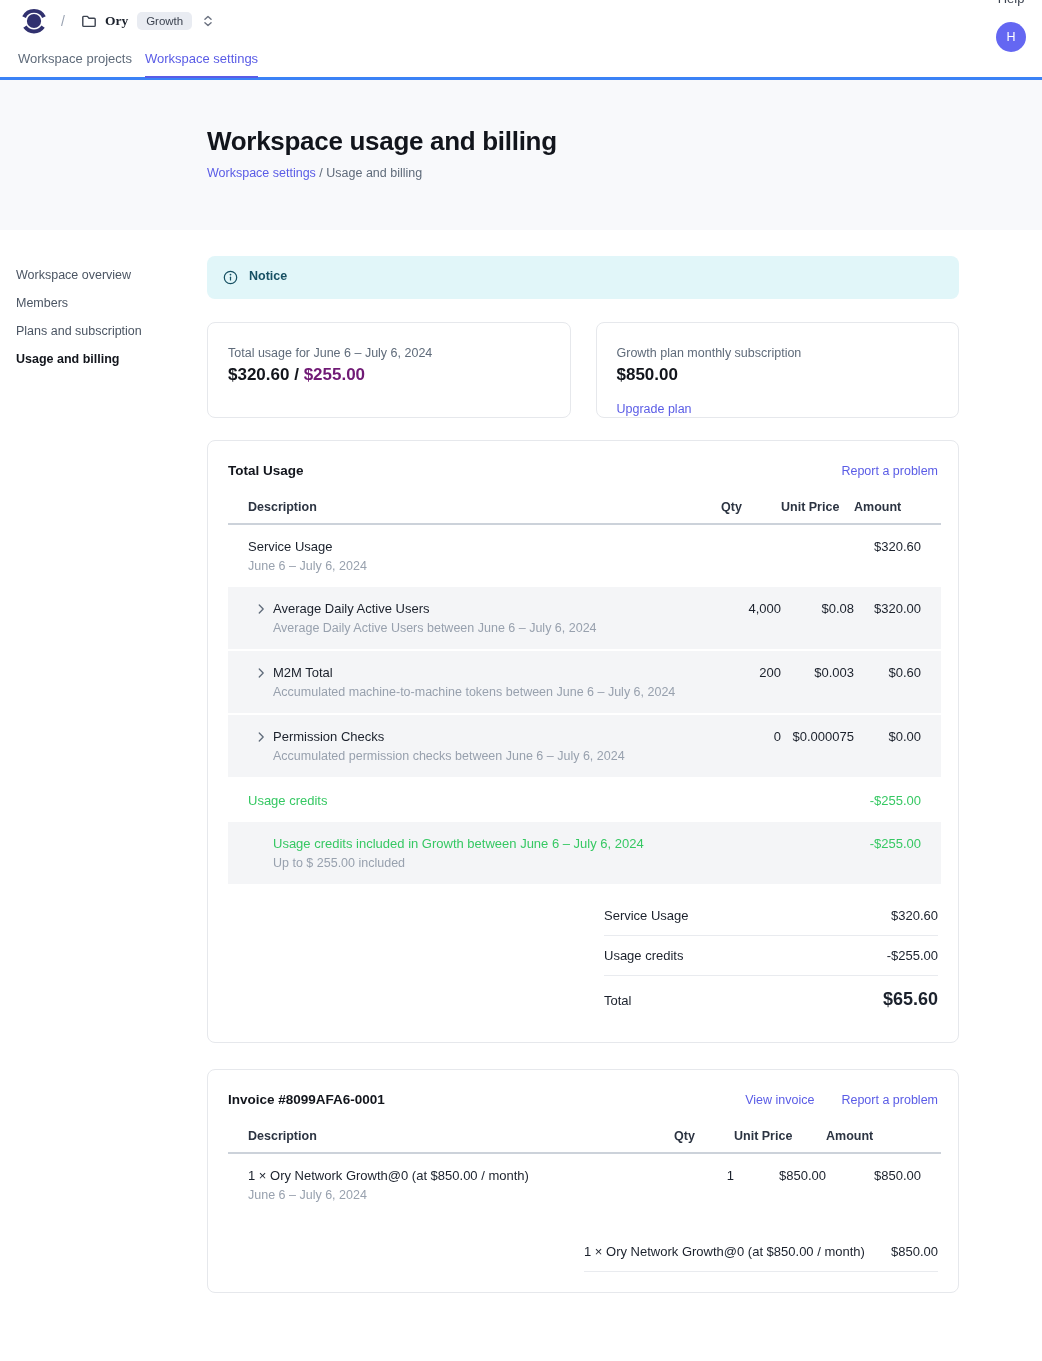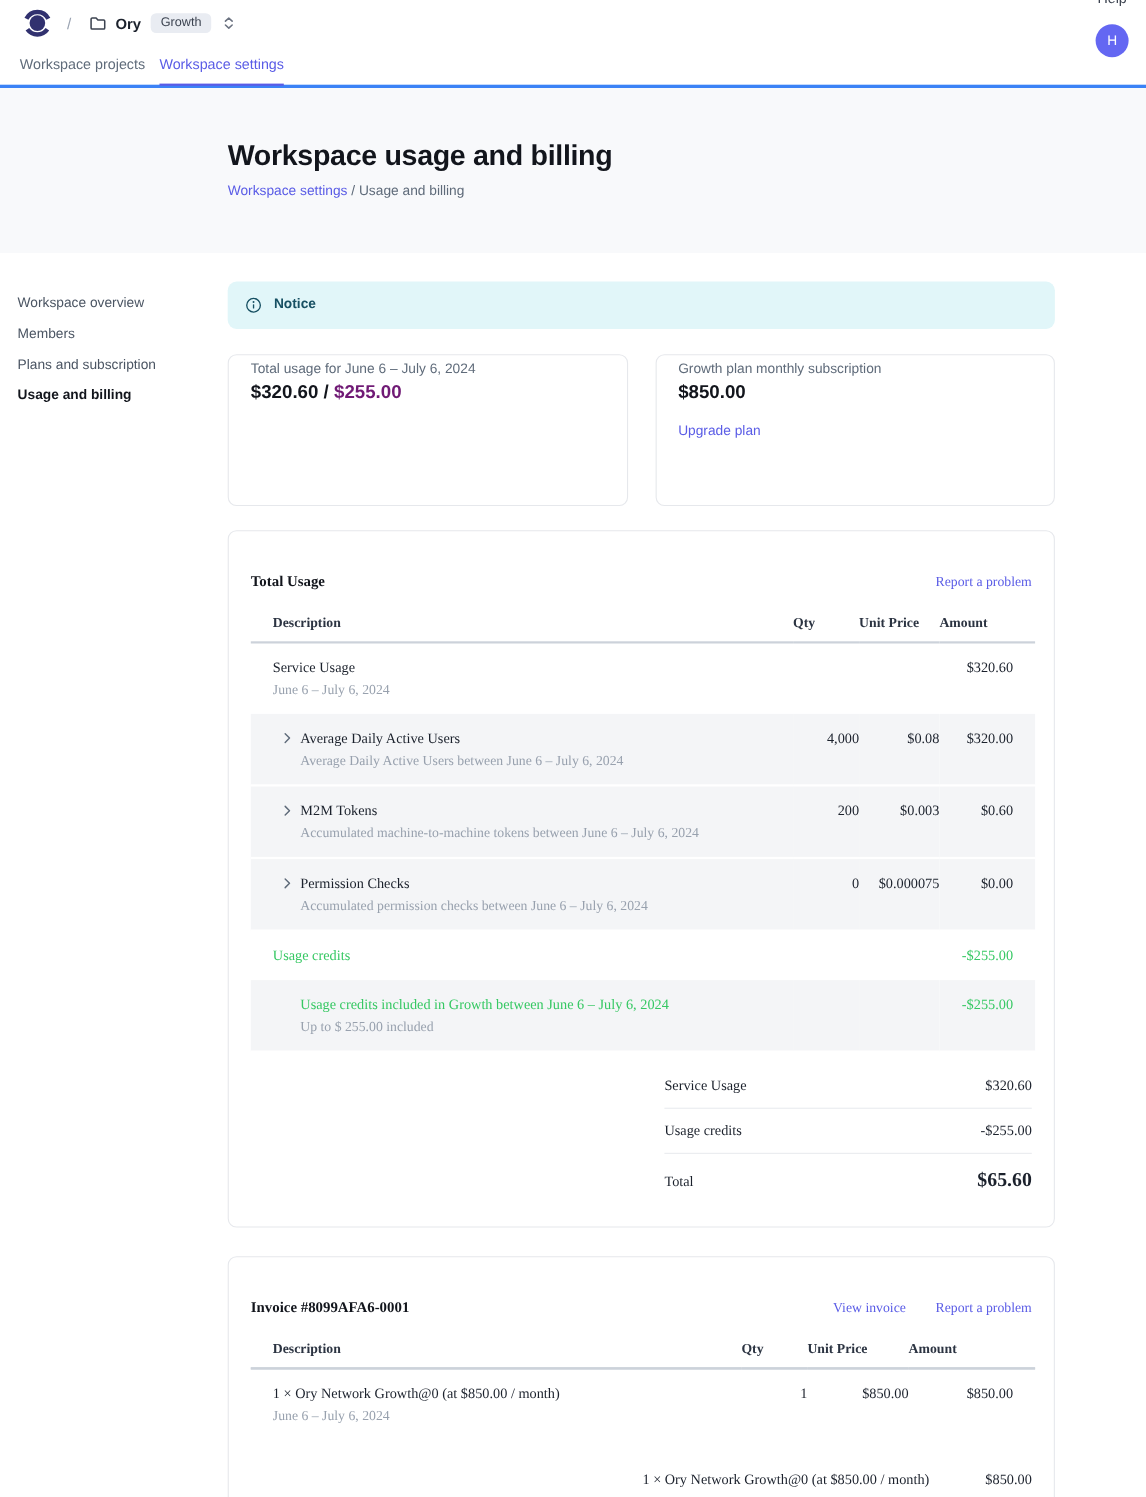--- a/index.html
+++ b/index.html
@@ -14,21 +14,21 @@
   .green  { color: #701a75; }
 
   
   .topbar {
     height: 42px; display: flex; align-items: center;
     padding: 0 16px; background: #fff;
   }
   .logo { width: 26px; height: 30px; display: inline-flex; margin-left: 5px; }
   .crumb-sep { color: #9aa3b2; font-size: 14px; margin: 0 16px 0 14px; }
   .folder-ic { display: inline-flex; color: #3c4350; margin-right: 8px; }
-  .ws-name { font-size: 13.5px; font-weight: 700; color: #1b212c; }
+  .ws-name { font-size: 13.5px; font-weight: 700; color: #1b212c; font-family: Liberation Serif, serif; }
   .badge {
     margin-left: 9px; background: #e9ecf2; color: #3c4350;
     font-size: 11.5px; font-weight: 500; padding: 3px 9px; border-radius: 5px;
   }
   .selector-ic { display: inline-flex; color: #6b7280; margin-left: 9px; cursor: pointer; }
   .topbar-right { margin-left: auto; display: flex; align-items: center; gap: 16px; flex-direction: column; }
   .help-link { font-size: 13px; color: #3c4350; }
   .avatar {
     width: 30px; height: 30px; border-radius: 50%; background: #6467f2;
     color: #fff; font-size: 12.5px; font-weight: 500;
@@ -62,30 +62,30 @@
     display: flex; gap: 11px; color: #175063;
   }
   .notice .ic { flex: 0 0 auto; margin-top: 1px; color: #175063; }
   .notice .title { font-size: 12.5px; font-weight: 700; }
   .notice .body { font-size: 12.5px; line-height: 1.6; margin-top: 4px; }
 
   
   .cards { display: flex; gap: 25px; margin-top: 23px; }
   .scard {
     flex: 1; border: 1px solid #e6e8ec; border-radius: 8px;
-    background: #fff; height: 138px; padding: 5px 20px;
+    background: #fff; height: 96px; padding: 23px 20px;
   }
   .scard .lbl { font-size: 12.5px; color: #5f6b7a; }
   .scard .val { font-size: 17px; font-weight: 700; margin-top: 5px; color: #12151c; }
   .scard .link { display: inline-block; font-size: 12.5px; margin-top: 17px; }
 
   
   .bigcard {
     border: 1px solid #e6e8ec; border-radius: 8px; background: #fff;
-    margin-top: 22px; padding: 36px 0 20px; font-family: Liberation Serif, serif;
+    margin-top: 22px; padding: 20px 0 20px;
   }
   .bigcard .head {
     display: flex; align-items: center; padding: 2px 20px 0; margin-bottom: 16px;
   }
   .bigcard .head .cardtitle { font-size: 13.5px; font-weight: 700; color: #12151c; }
   .bigcard .head .links { margin-left: auto; display: flex; gap: 27px; }
   .bigcard .head .links a { font-size: 12.5px; }
 
   table.usage { width: 713px; margin: 0 19px 0 20px; border-collapse: collapse; table-layout: fixed; }
   table.usage col.c-desc { width: auto; }
@@ -256,21 +256,21 @@
           </tr>
           <tr class="child">
             <td class="desc">
                 <div class="desc-inner">
               <span class="chev">
                 <svg class="ic-svg" width="14" height="14" viewBox="0 0 16 16" fill="none" stroke="currentColor" stroke-width="1.5" stroke-linecap="round" stroke-linejoin="round">
                       <path d="M6,3.5 L10.5,8 L6,12.5"></path>
                     </svg>
               </span>
               <div>
-                <div class="row-title">M2M Tokens</div>
+                <div class="row-title">M2M Total</div>
                 <div class="row-sub">Accumulated machine-to-machine tokens between June 6 – July 6, 2024</div>
               </div>
             </div>
               </td>
             <td>200</td>
             <td>$0.003</td>
             <td class="amount">$0.60</td>
           </tr>
           <tr class="child">
             <td class="desc">

